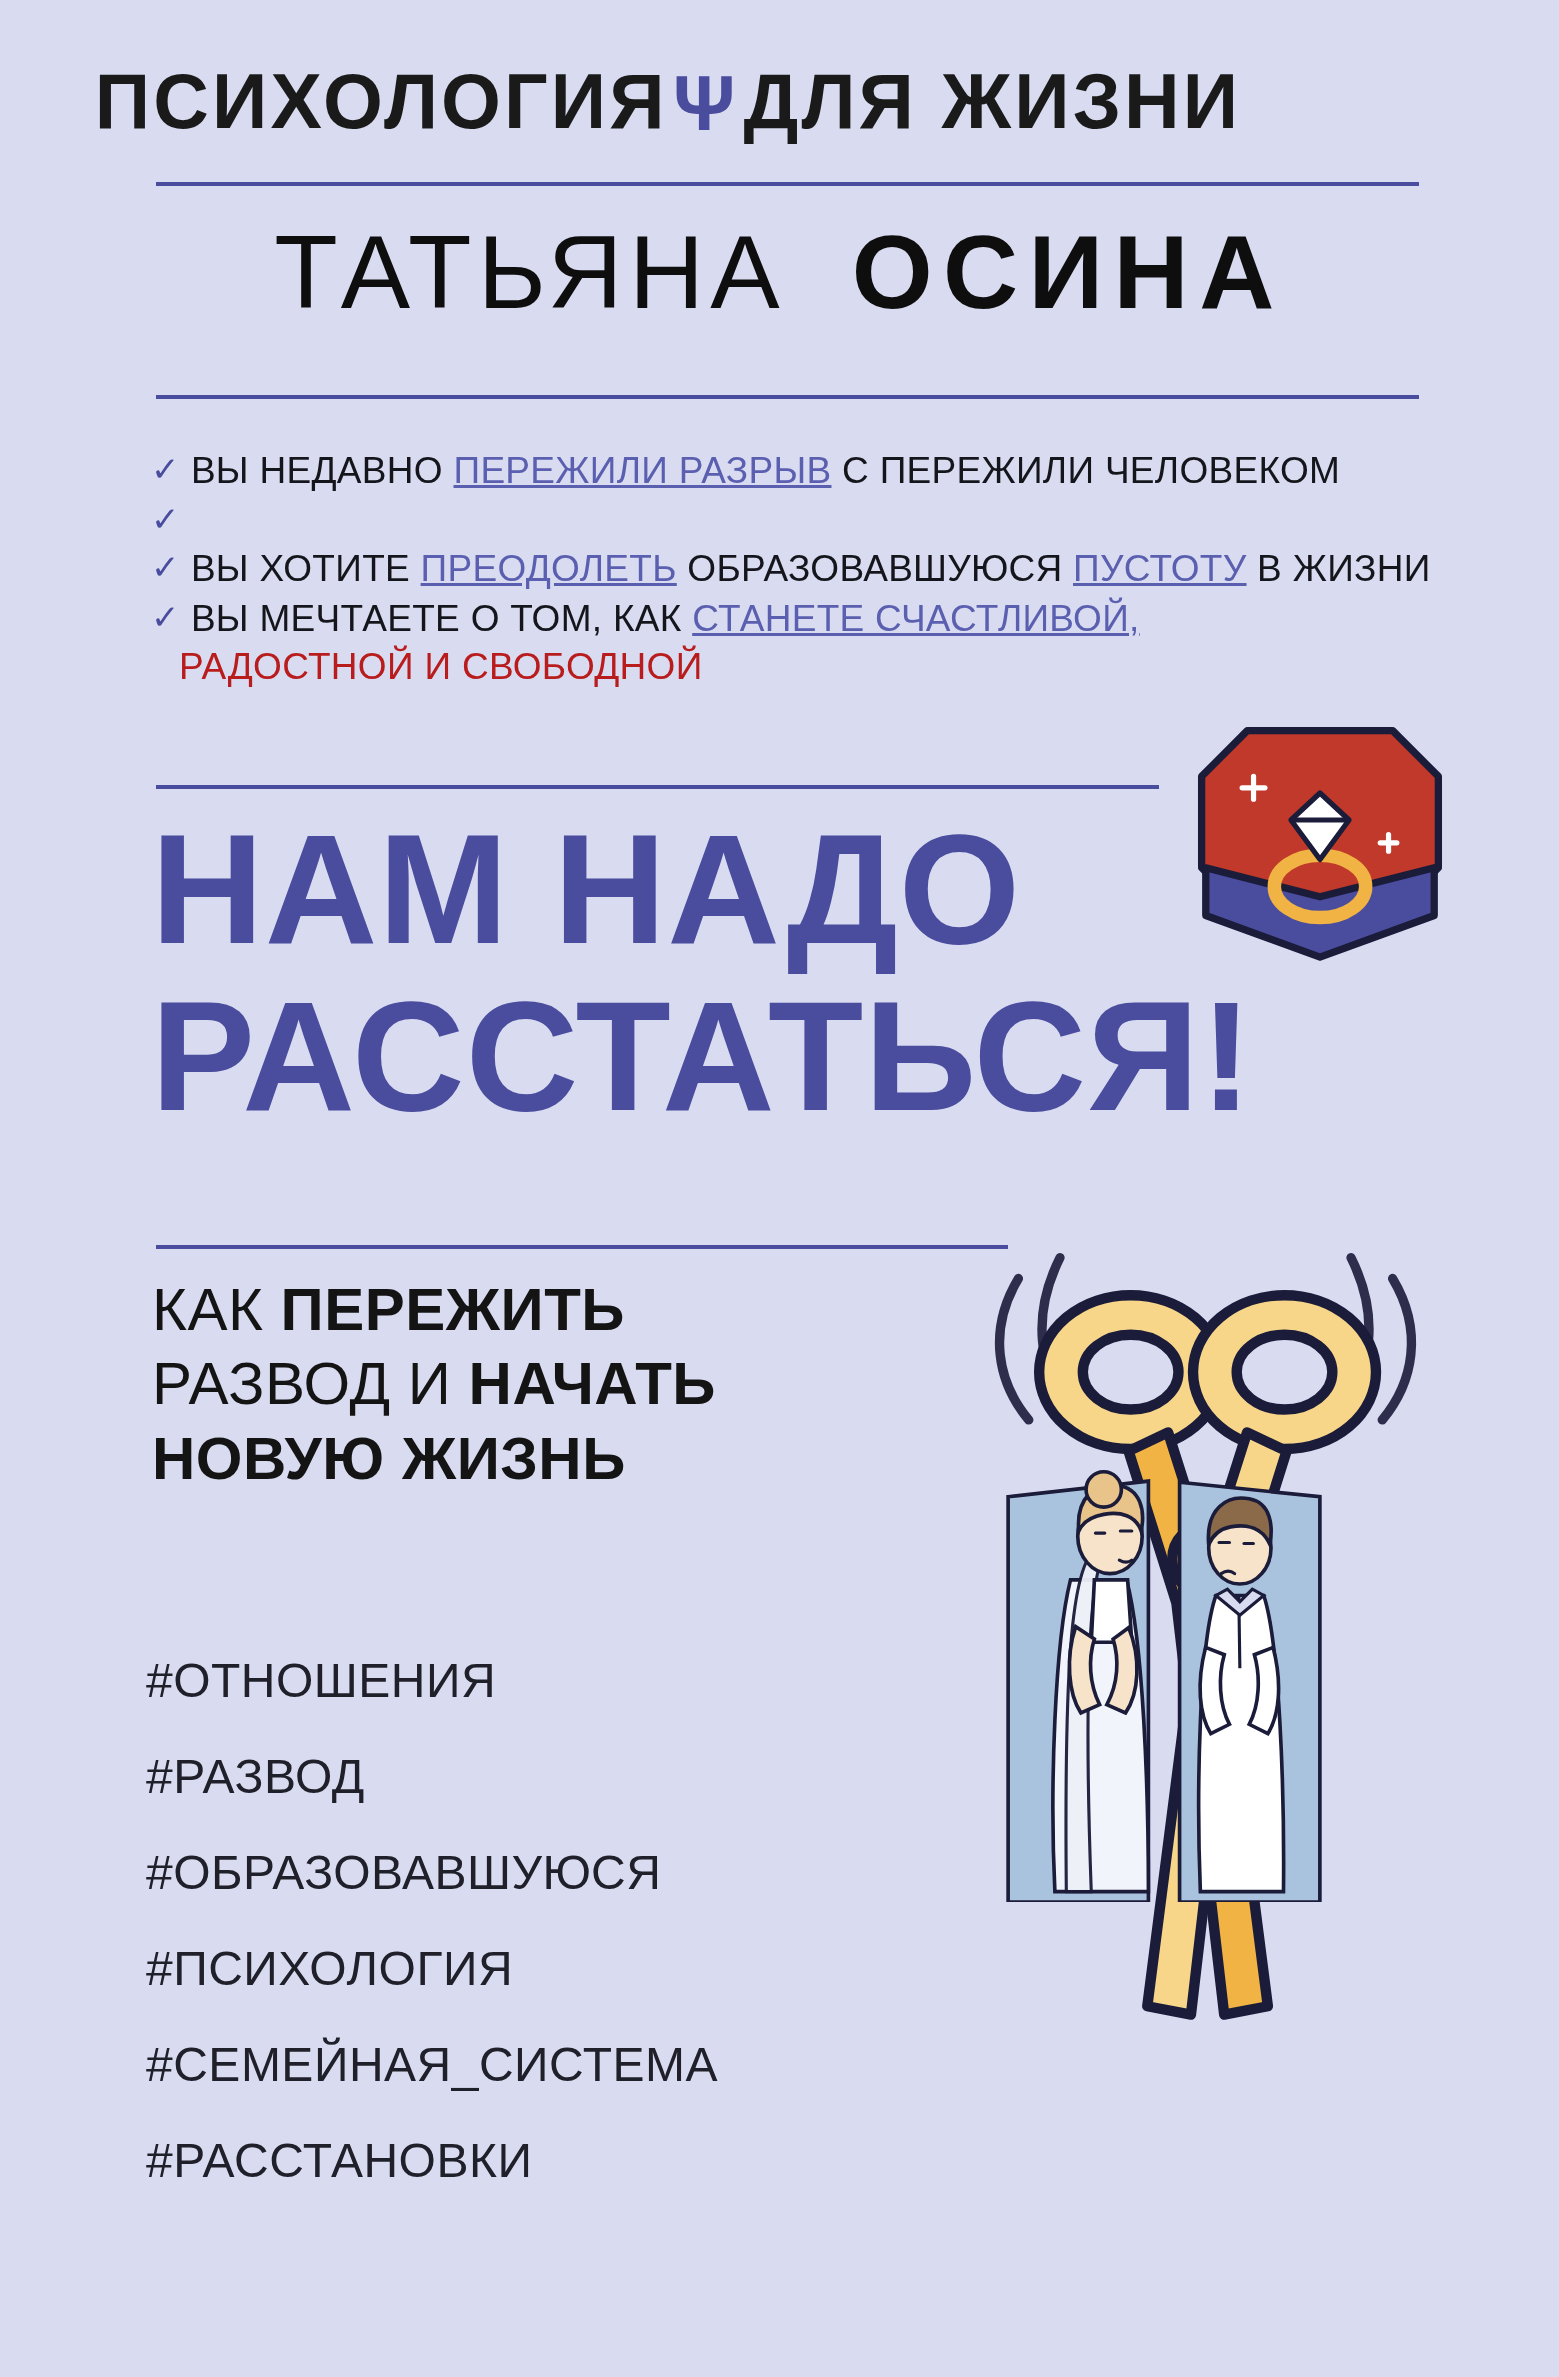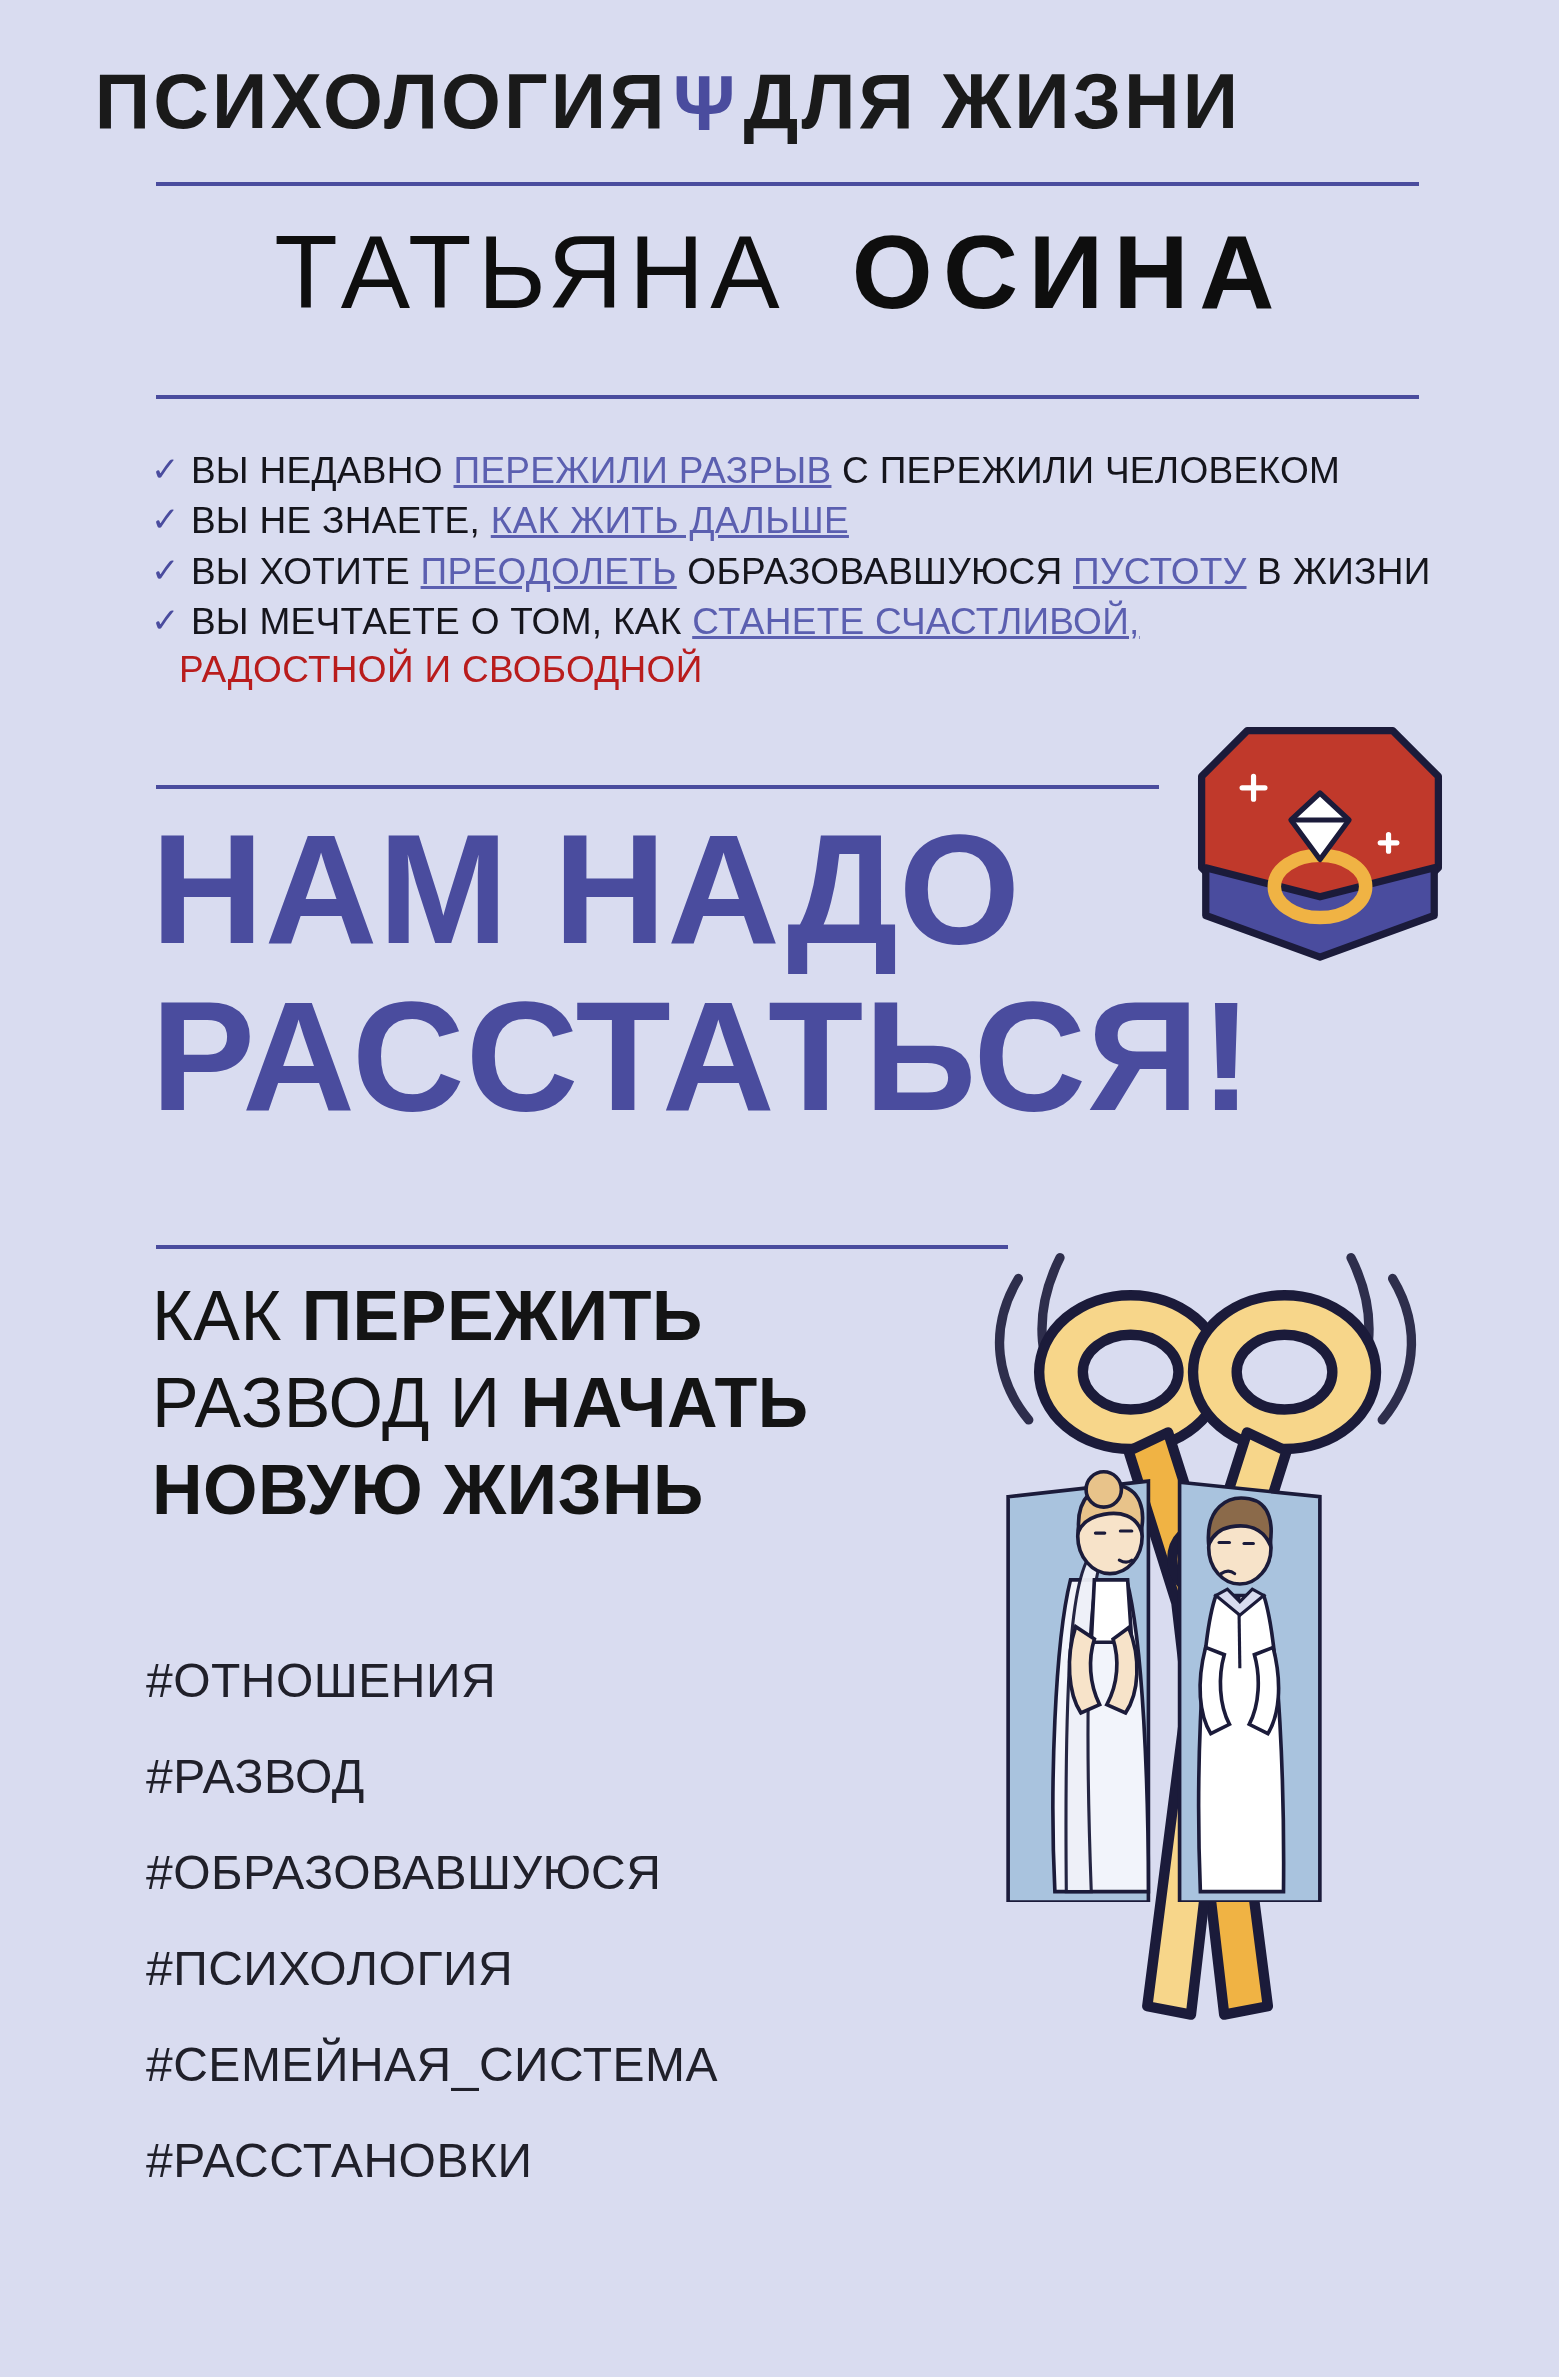--- a/index.html
+++ b/index.html
@@ -108,21 +108,21 @@
     white-space: nowrap;
   }
   .maintitle .l2 { display: block; margin-top: 5.2px; }
 
   
   .subtitle {
     position: absolute;
     top: 1273px;
     left: 152px;
     width: 936px;
-    font-size: 70px;
+    font-size: 60px;
     line-height: 1.24;
     color: #141414;
     letter-spacing: 0.5px;
   }
   .subtitle .b { font-weight: bold; }
   .subtitle .n { font-weight: normal; }
 
   
   .tags {
     position: absolute;
@@ -183,23 +183,20 @@
 
     <div class="bullet">
       <span class="check">✓</span>
       <span class="bullet-text">
         <span>ВЫ НЕДАВНО </span><span class="hl">ПЕРЕЖИЛИ РАЗРЫВ</span><span> С ПЕРЕЖИЛИ ЧЕЛОВЕКОМ</span>
       </span>
     </div>
 
     <div class="bullet">
       <span class="check">✓</span>
-      <span class="bullet-text">
-        <span>ВЫ НЕ ЗНАЕТЕ, </span><span class="hl">КАК ЖИТЬ ДАЛЬШЕ</span>
-      </span>
     </div>
 
     <div class="bullet">
       <span class="check">✓</span>
       <span class="bullet-text">
         <span>ВЫ ХОТИТЕ </span><span class="hl">ПРЕОДОЛЕТЬ</span><span> ОБРАЗОВАВШУЮСЯ </span><span class="hl">ПУСТОТУ</span><span> В ЖИЗНИ</span>
       </span>
     </div>
 
     <div class="bullet">

